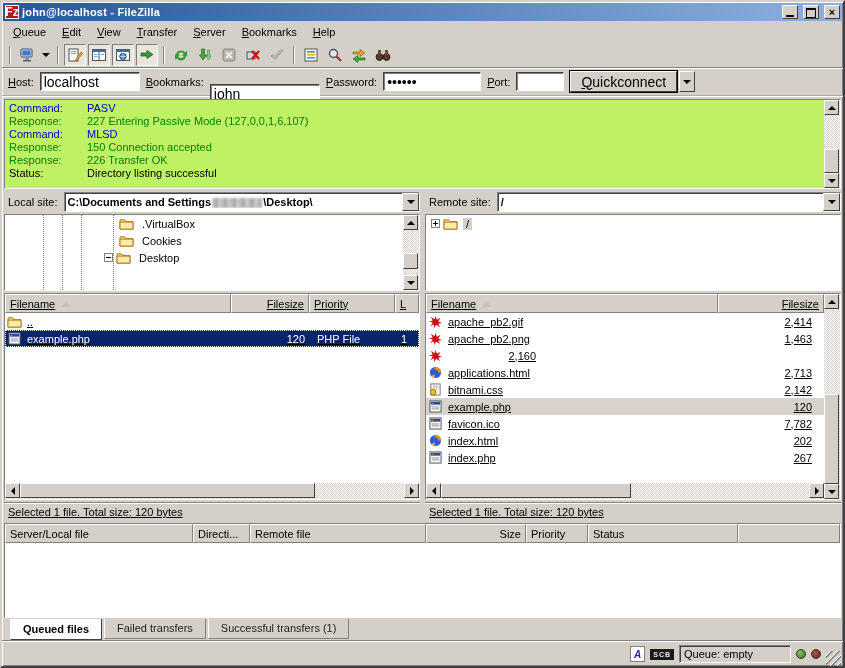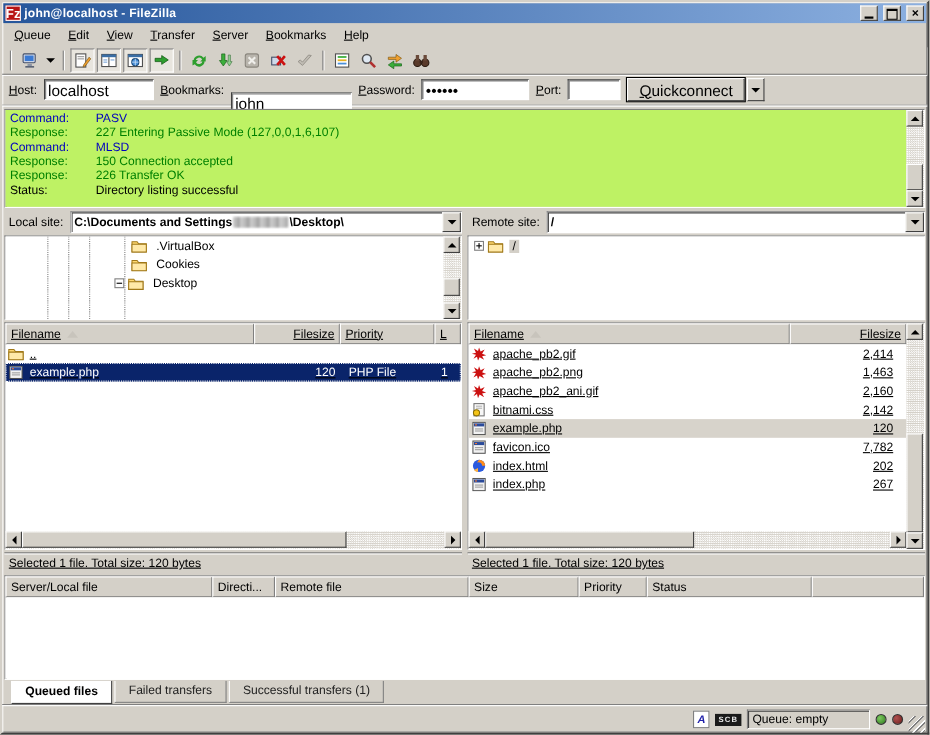--- a/index.html
+++ b/index.html
@@ -116,21 +116,21 @@
   .lf-size { width:78px; flex:none; text-align:right; padding-right:6px; }
   .lf-type { width:86px; flex:none; padding-left:6px; }
   .lf-mod  { flex:1; padding-left:4px; white-space:nowrap; overflow:hidden; }
   .status-strip { height:19px; flex:none; margin-top:2px; border-top:1px solid #808080; box-shadow:0 1px 0 #fff inset; padding:3px 4px 0; background:#d4d0c8; white-space:nowrap; overflow:hidden; }
 
   
   .queuewrap { margin:0 2px; flex:1; display:flex; flex-direction:column; background:#fff;
     border:1px solid; border-color:#808080 #fff #fff #808080; box-shadow:inset 1px 1px 0 #404040; }
   .qcolhead { height:19px; display:flex; flex:none; background:#d4d0c8; }
   .qc0{width:188px;flex:none;} .qc1{width:57px;flex:none;} .qc2{width:176px;flex:none;}
-  .qc3{width:100px;flex:none;} .qc4{width:62px;flex:none;} .qc5{width:150px;flex:none;} .qc6{flex:1;}
+  .qc3{width:100px;flex:none;justify-content:flex-end;} .qc4{width:62px;flex:none;} .qc5{width:150px;flex:none;} .qc6{flex:1;}
   .queuebody { flex:1; background:#fff; }
 
   
   .tabsrow { height:22px; display:flex; align-items:flex-start; padding-left:8px; gap:2px; margin-top:1px; }
   .tab { padding:3px 12px 4px; background:#d4d0c8; border:1px solid; border-color:#fff #808080 #808080 #fff; border-top:none; color:#222; }
   .tab.active { background:#fff; font-weight:bold; color:#000; padding-top:4px; border-color:#fff #404040 #404040 #fff; }
 
   
   .statusbar { height:25px; flex:none; display:flex; align-items:center; justify-content:flex-end; gap:5px;
     border-top:1px solid #fff; box-shadow:0 -1px 0 #808080; padding:0 2px 0 6px; }
@@ -585,22 +585,30 @@
                 </span>
                 <span class="name">apache_pb2.png</span>
                 <span class="size">1,463</span>
               </div>
             <div class="frow">
                 <span class="ficon">
                   <svg>
                     <use href="#i-img"></use>
                   </svg>
                 </span>
-                <span class="name">apache_pb2_ani.gif</span>
                 <span class="size">2,160</span>
+              </div>
+            <div class="frow">
+                <span class="ficon">
+                  <svg>
+                    <use href="#i-html"></use>
+                  </svg>
+                </span>
+                <span class="name">applications.html</span>
+                <span class="size">2,713</span>
               </div>
             <div class="frow">
                 <span class="ficon">
                   <svg>
                     <use href="#i-css"></use>
                   </svg>
                 </span>
                 <span class="name">bitnami.css</span>
                 <span class="size">2,142</span>
               </div>

